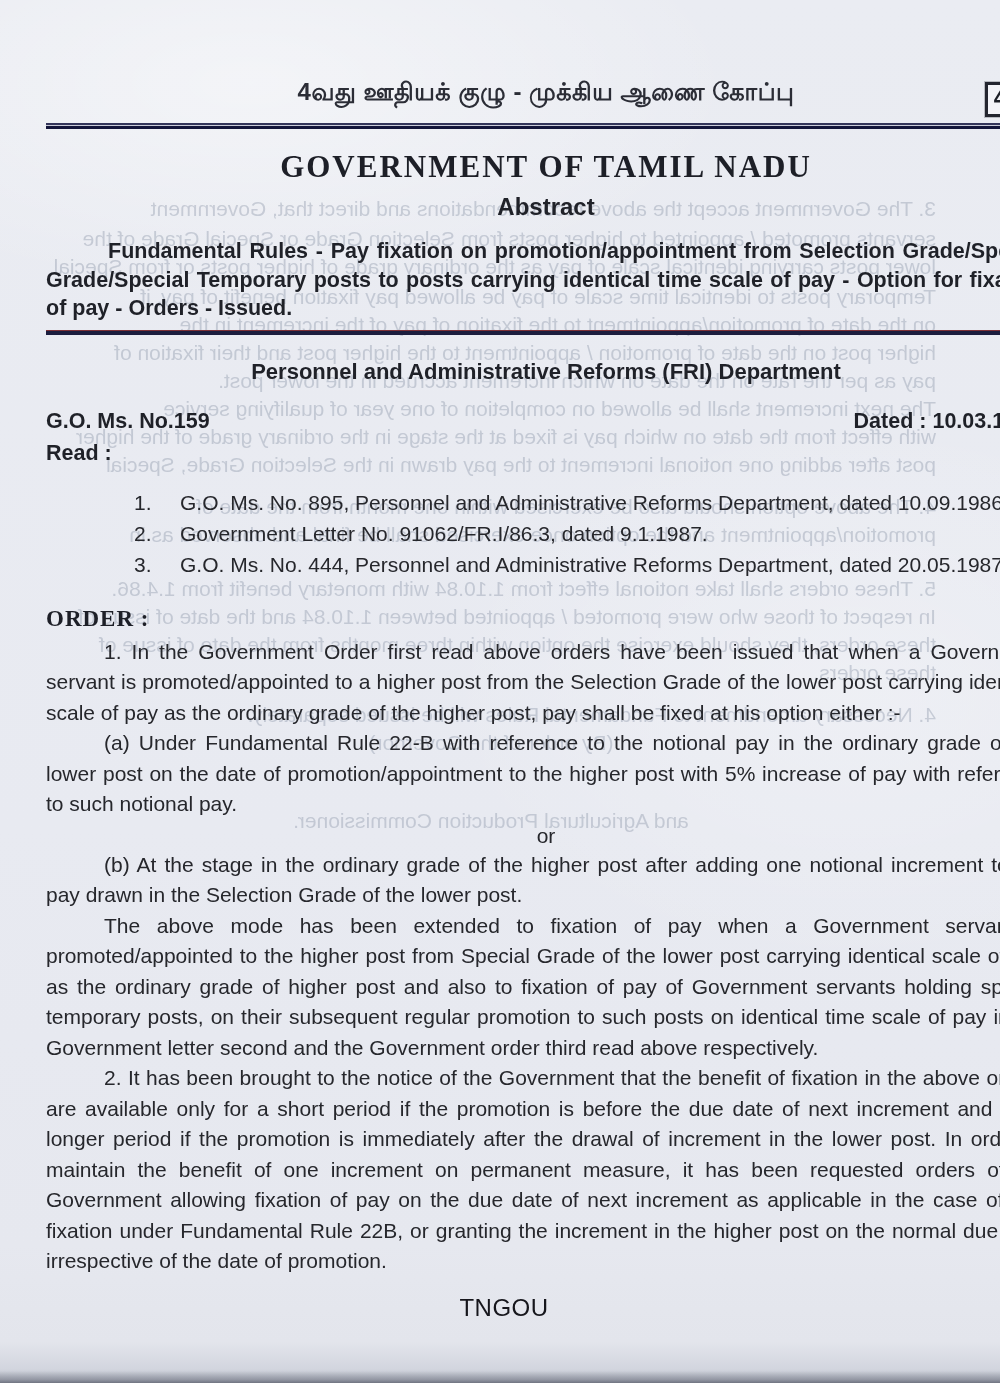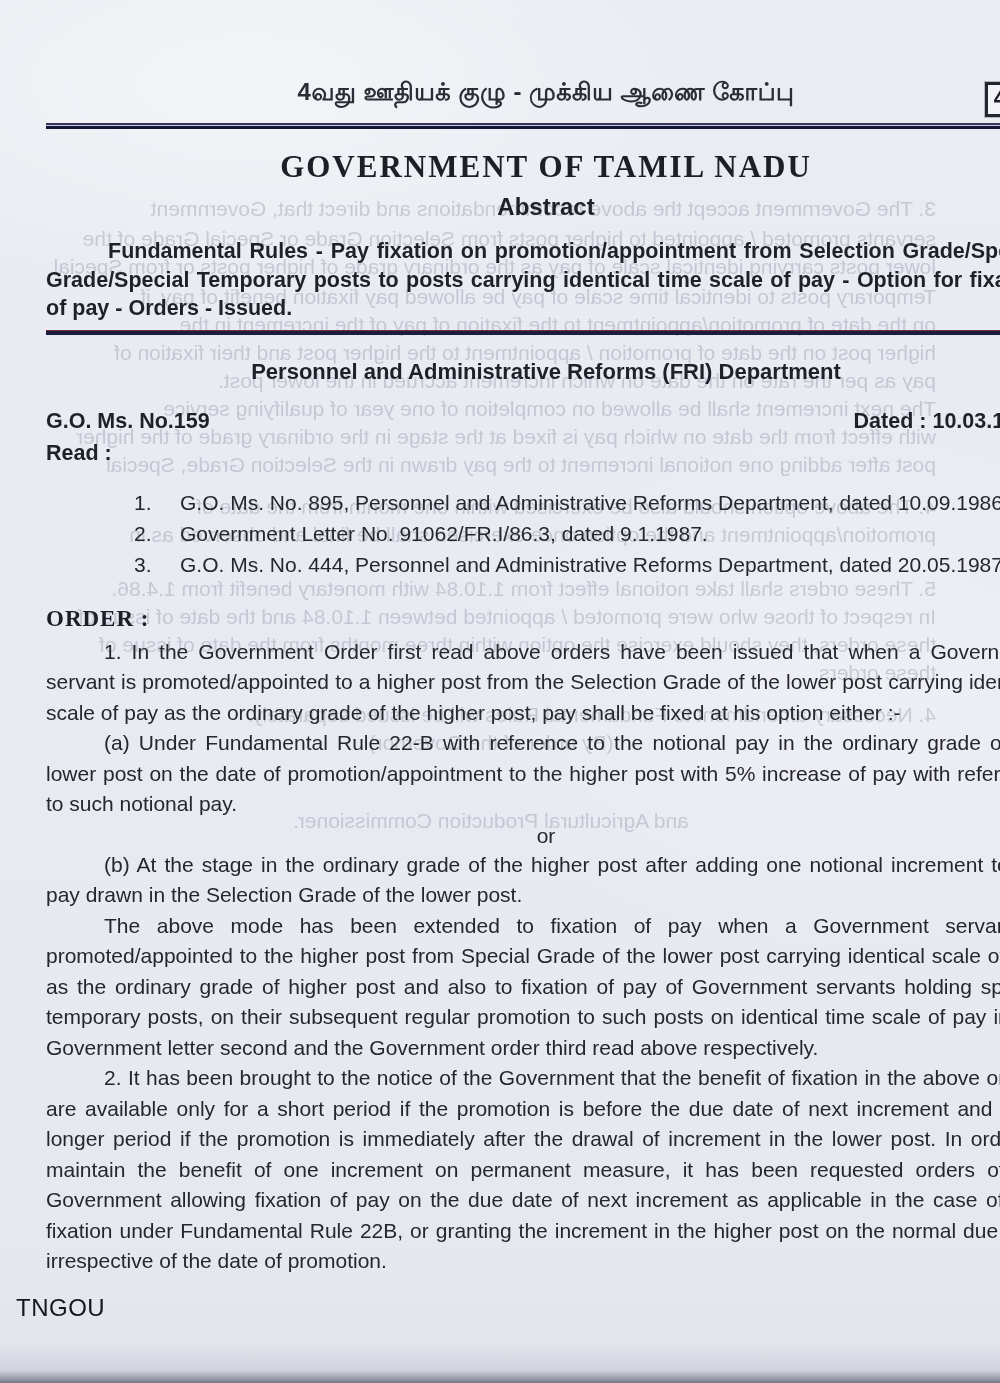--- a/index.html
+++ b/index.html
@@ -94,22 +94,22 @@
   }
 
   .body-par{
     font-size:21px;line-height:30.5px;text-align:justify;text-indent:58px;
     margin:0;color:#26272c;
   }
   .par-gap{margin-top:5px;}
   .or-line{text-align:center;font-size:21px;line-height:28px;margin-top:2px;}
 
   .footer{
-    position:absolute;left:16px;right:0;top:1294px;z-index:2;
-    text-align:left;font-size:24px;font-weight:500;letter-spacing:.5px;color:#16161c;
+    position:absolute;left:8px;right:0;top:1294px;z-index:2;
+    text-align:center;font-size:24px;font-weight:500;letter-spacing:.5px;color:#16161c;
   }
 </style>
 </head>
 <body>
 
 <div class="page">
 
   <div class="bleed">
       <div style="top: 60px;">3. The Government accept the above recommendations and direct that, Government</div>
       <div style="top: 90px;">servants promoted / appointed to higher posts from Selection Grade or Special Grade of the</div>

